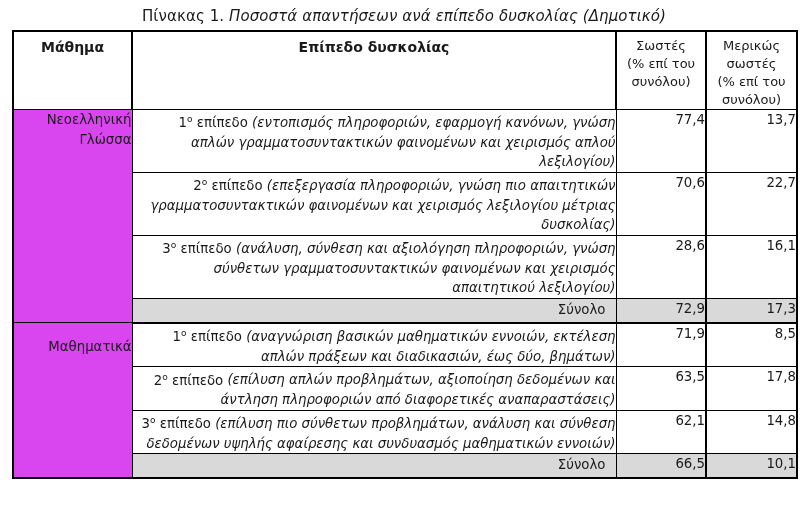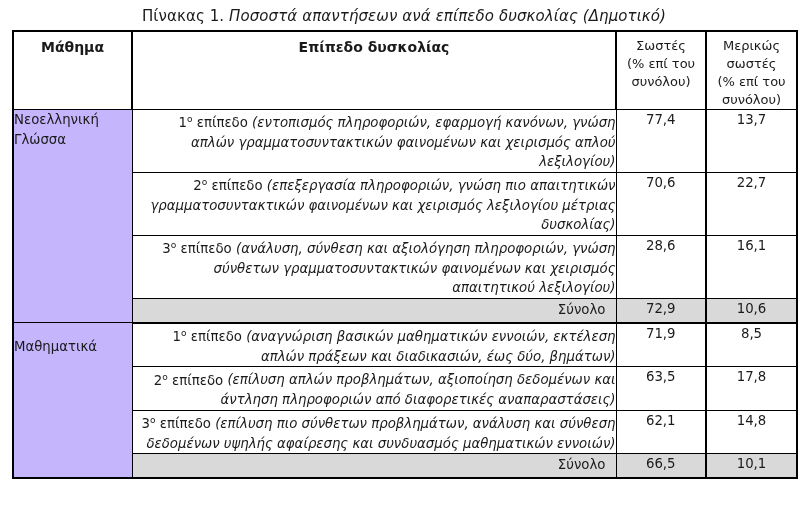--- a/index.html
+++ b/index.html
@@ -84,43 +84,43 @@
     line-height: 18px;
     padding: 5px 4px 0 4px;
   }
   thead th.h-subject { border-right: 2px solid #000000; }
   thead th.h-level   { border-right: 2px solid #000000; margin-top: 18px; }
   thead th.c-mid     { border-right: 2px solid #000000; }
 
   
   td.subject-cell {
     border-right: 2px solid #000000;
-    text-align: left;
+    text-align: right;
     vertical-align: top;
     font-size: 13.3px;
     line-height: 19.5px;
     padding-top: 22px;
-    background: #c4b5fd;
+    background: #d946ef;
   }
   td.subject-cell.math { padding-top: 14px; }
 
   td.level-cell {
     border-right: 2px solid #000000;
     padding: 4px 10px 5px 10px;
     text-align: right;
     font-style: italic;
     font-size: 13.4px;
     line-height: 21px;
   }
   td.level-cell .lv-prefix {
     font-style: normal;
   }
 
   td.num-cell {
-    text-align: center;
+    text-align: right;
     vertical-align: middle;
     font-size: 13.3px;
   }
   td.num-cell.mid { border-right: 2px solid #000000; }
 
   
   tr.total-row td.level-cell {
     background: #d9d9d9;
     font-style: normal;
     padding: 1px 10px 2px 10px;
@@ -202,21 +202,21 @@
             <span class="lv-prefix">3<sup style="font-size: 0.68em; vertical-align: super;">ο</sup> επίπεδο </span>
             <span>(ανάλυση, σύνθεση και αξιολόγηση πληροφοριών, γνώση σύνθετων γραμματοσυντακτικών φαινομένων και χειρισμός απαιτητικού λεξιλογίου)</span>
           </td>
           <td class="num-cell mid">28,6</td>
           <td class="num-cell">16,1</td>
         </tr>
 
         <tr class="total-row section-end">
           <td class="level-cell">Σύνολο</td>
           <td class="num-cell mid">72,9</td>
-          <td class="num-cell">10,6</td>
+          <td class="num-cell">17,3</td>
         </tr>
 
         <tr class="sec-first">
           <td class="subject-cell math" rowspan="4">Μαθηματικά</td>
           <td class="level-cell">
             <span class="lv-prefix">1<sup style="font-size: 0.68em; vertical-align: super;">ο</sup> επίπεδο </span>
             <span>(αναγνώριση βασικών μαθηματικών εννοιών, εκτέλεση απλών πράξεων και διαδικασιών, έως δύο, βημάτων)</span>
           </td>
           <td class="num-cell mid">71,9</td>
           <td class="num-cell">8,5</td>

